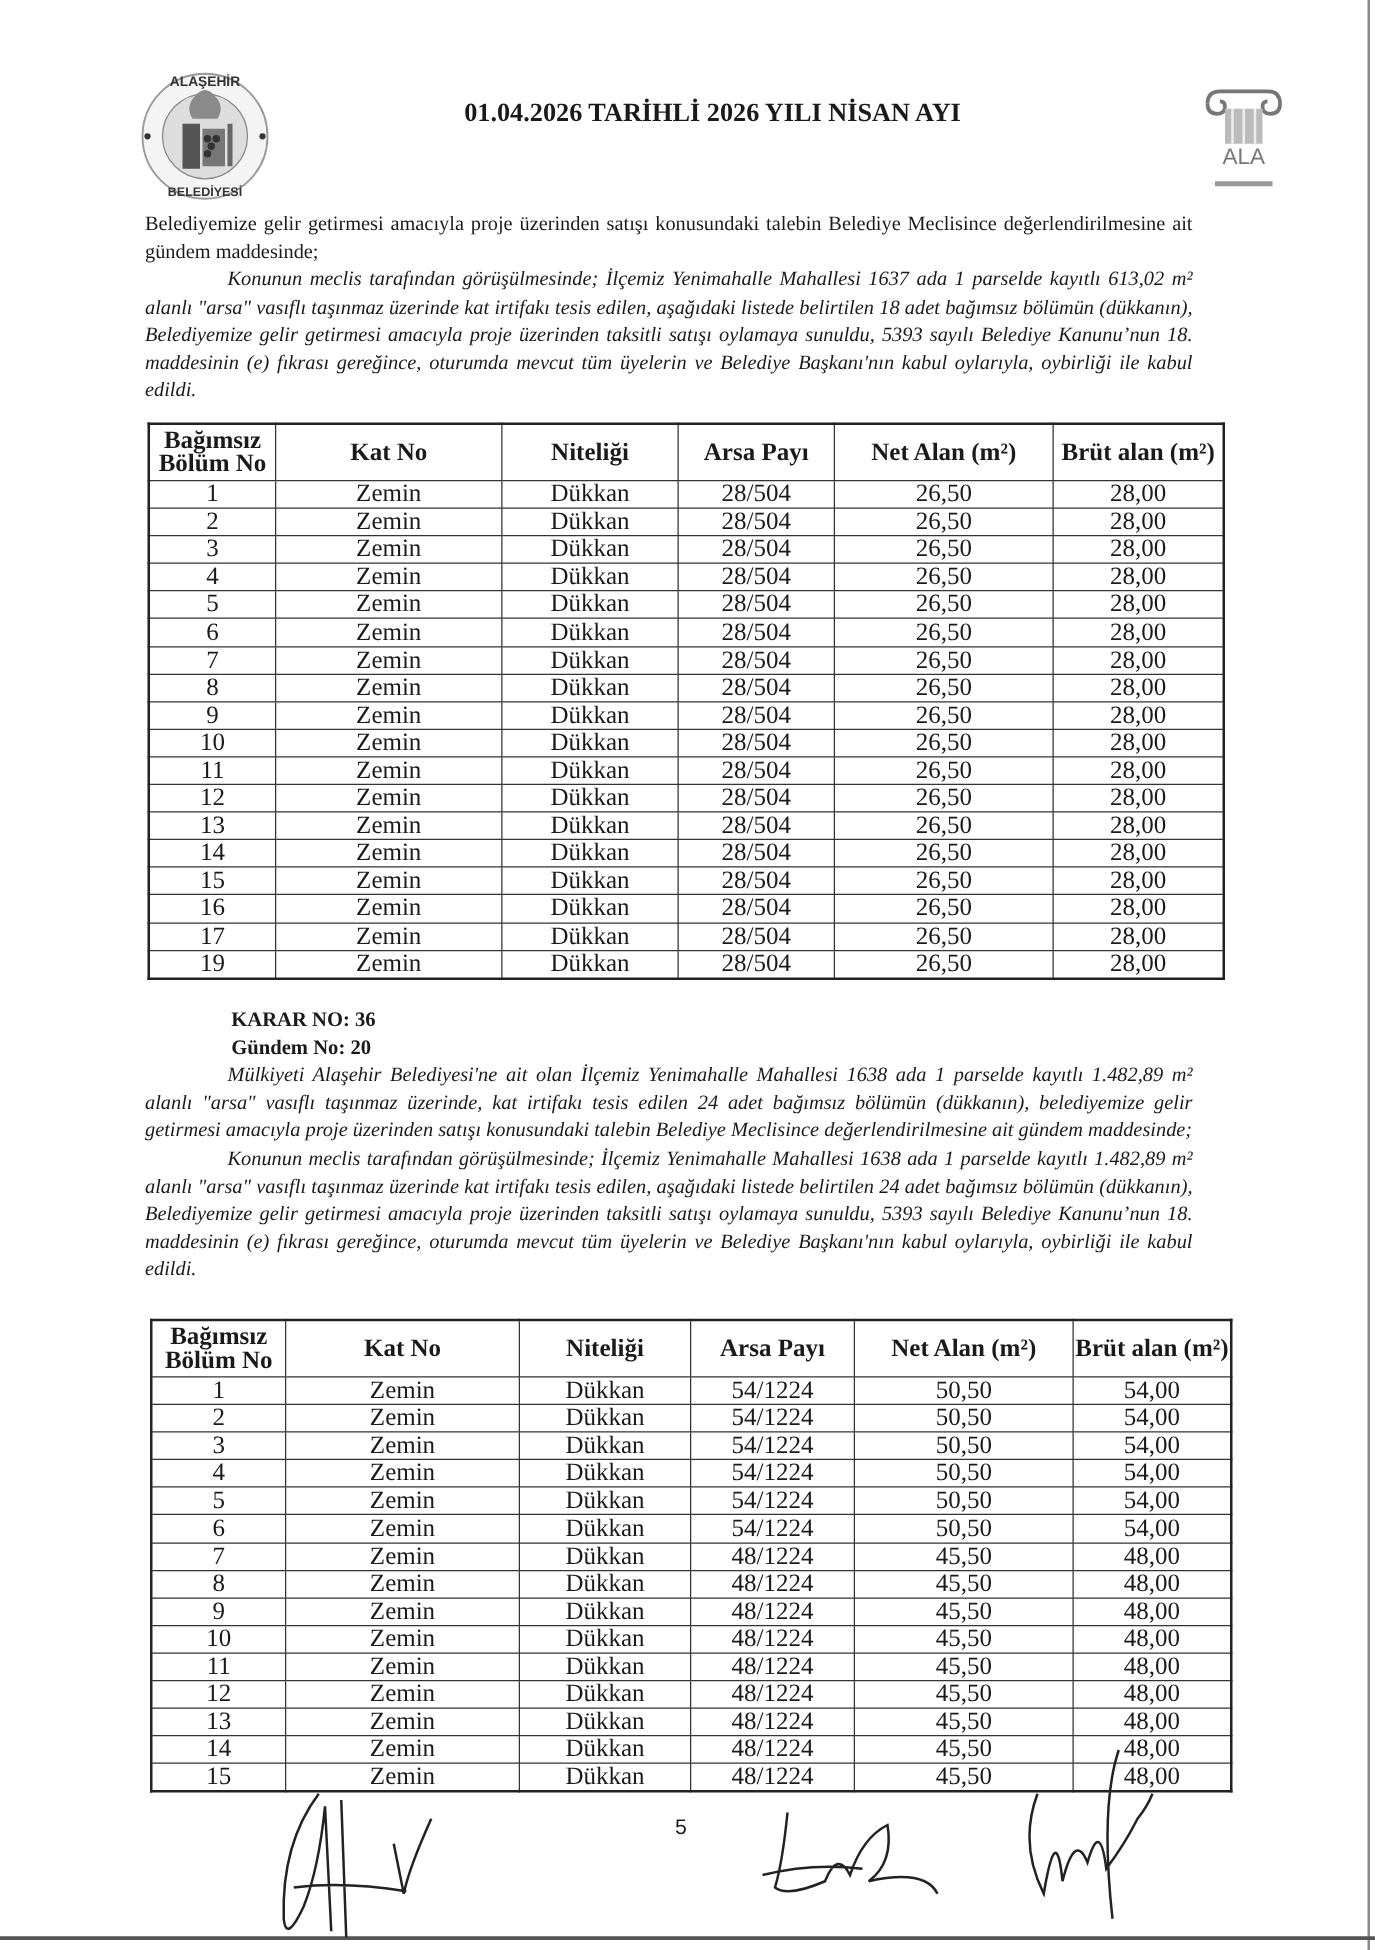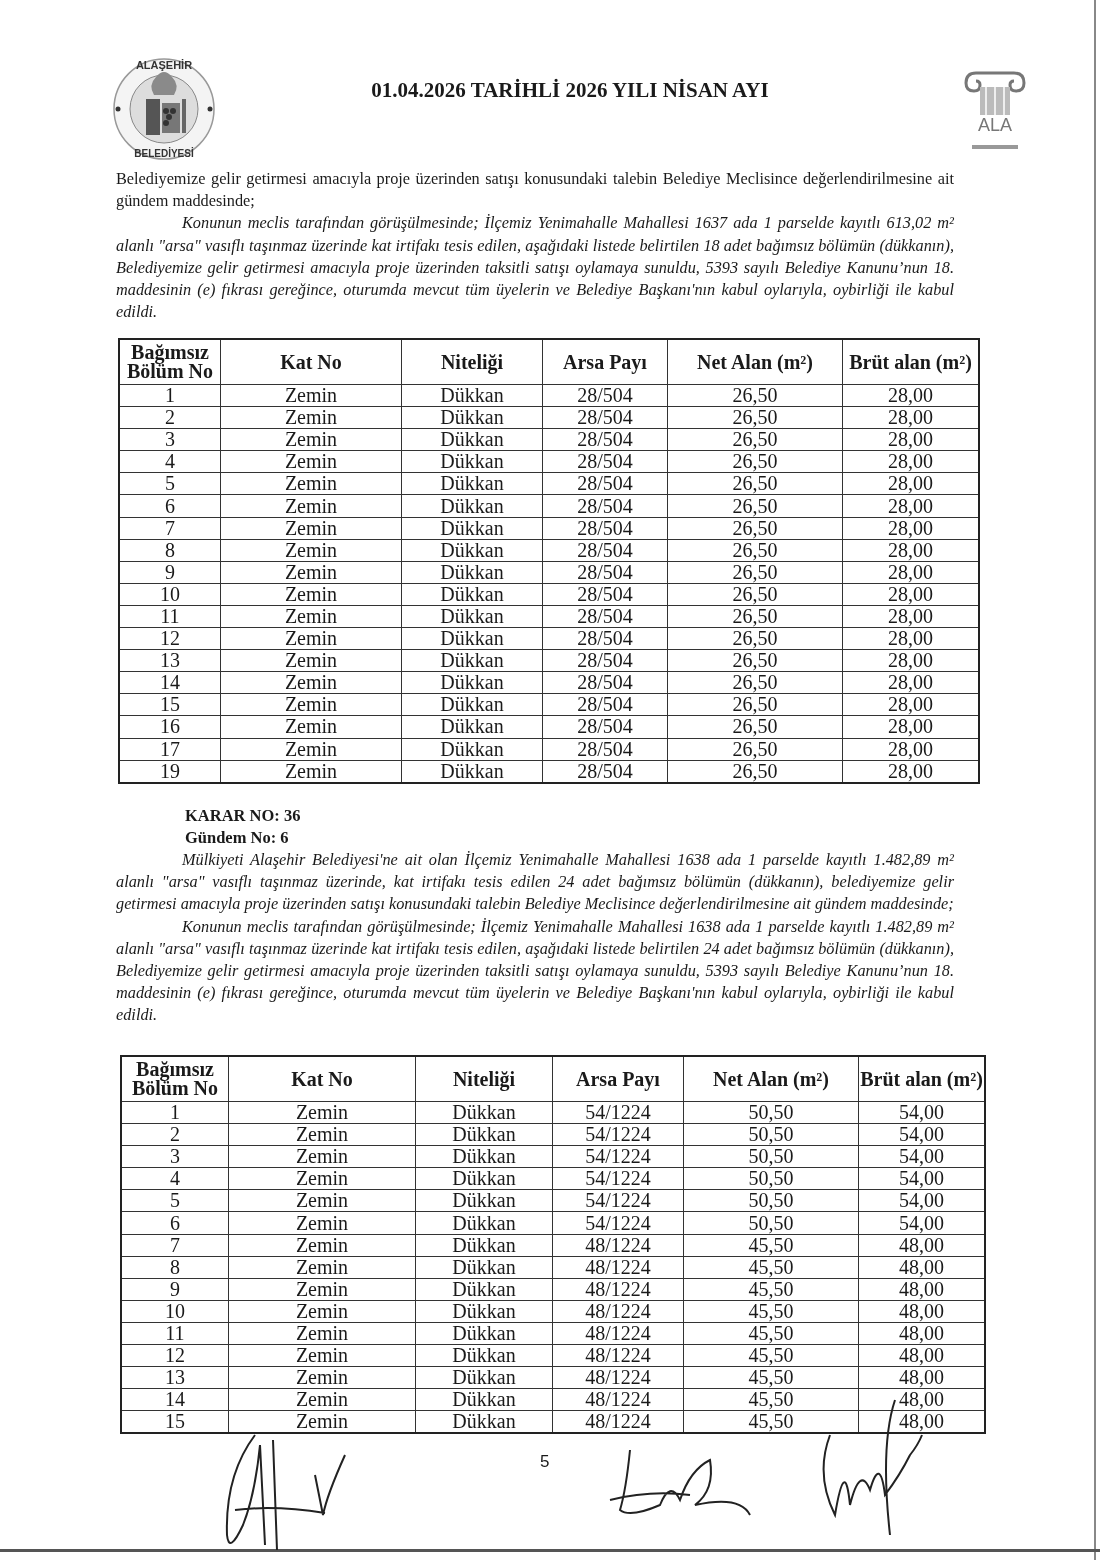--- a/index.html
+++ b/index.html
@@ -227,21 +227,21 @@
         <td>Dükkan</td>
         <td>28/504</td>
         <td>26,50</td>
         <td>28,00</td>
       </tr>
     </tbody>
 </table>
 
 <div class="karar">
   <div>KARAR NO: 36</div>
-  <div>Gündem No: 6</div>
+  <div>Gündem No: 20</div>
 </div>
 
 <div class="para" style="top:849px;">
   <p class="indent">Mülkiyeti Alaşehir Belediyesi'ne ait olan İlçemiz Yenimahalle Mahallesi 1638 ada 1 parselde kayıtlı 1.482,89 m² alanlı "arsa" vasıflı taşınmaz üzerinde, kat irtifakı tesis edilen 24 adet bağımsız bölümün (dükkanın), belediyemize gelir getirmesi amacıyla proje üzerinden satışı konusundaki talebin Belediye Meclisince değerlendirilmesine ait gündem maddesinde;</p>
   <p class="indent">Konunun meclis tarafından görüşülmesinde; İlçemiz Yenimahalle Mahallesi 1638 ada 1 parselde kayıtlı 1.482,89 m² alanlı "arsa" vasıflı taşınmaz üzerinde kat irtifakı tesis edilen, aşağıdaki listede belirtilen 24 adet bağımsız bölümün (dükkanın), Belediyemize gelir getirmesi amacıyla proje üzerinden taksitli satışı oylamaya sunuldu, 5393 sayılı Belediye Kanunu’nun 18. maddesinin (e) fıkrası gereğince, oturumda mevcut tüm üyelerin ve Belediye Başkanı'nın kabul oylarıyla, oybirliği ile kabul edildi.</p>
 </div>
 
 <table class="units" id="t2" style="left:120px; top:1055px; width:866px;">
   <thead>
     <tr>

